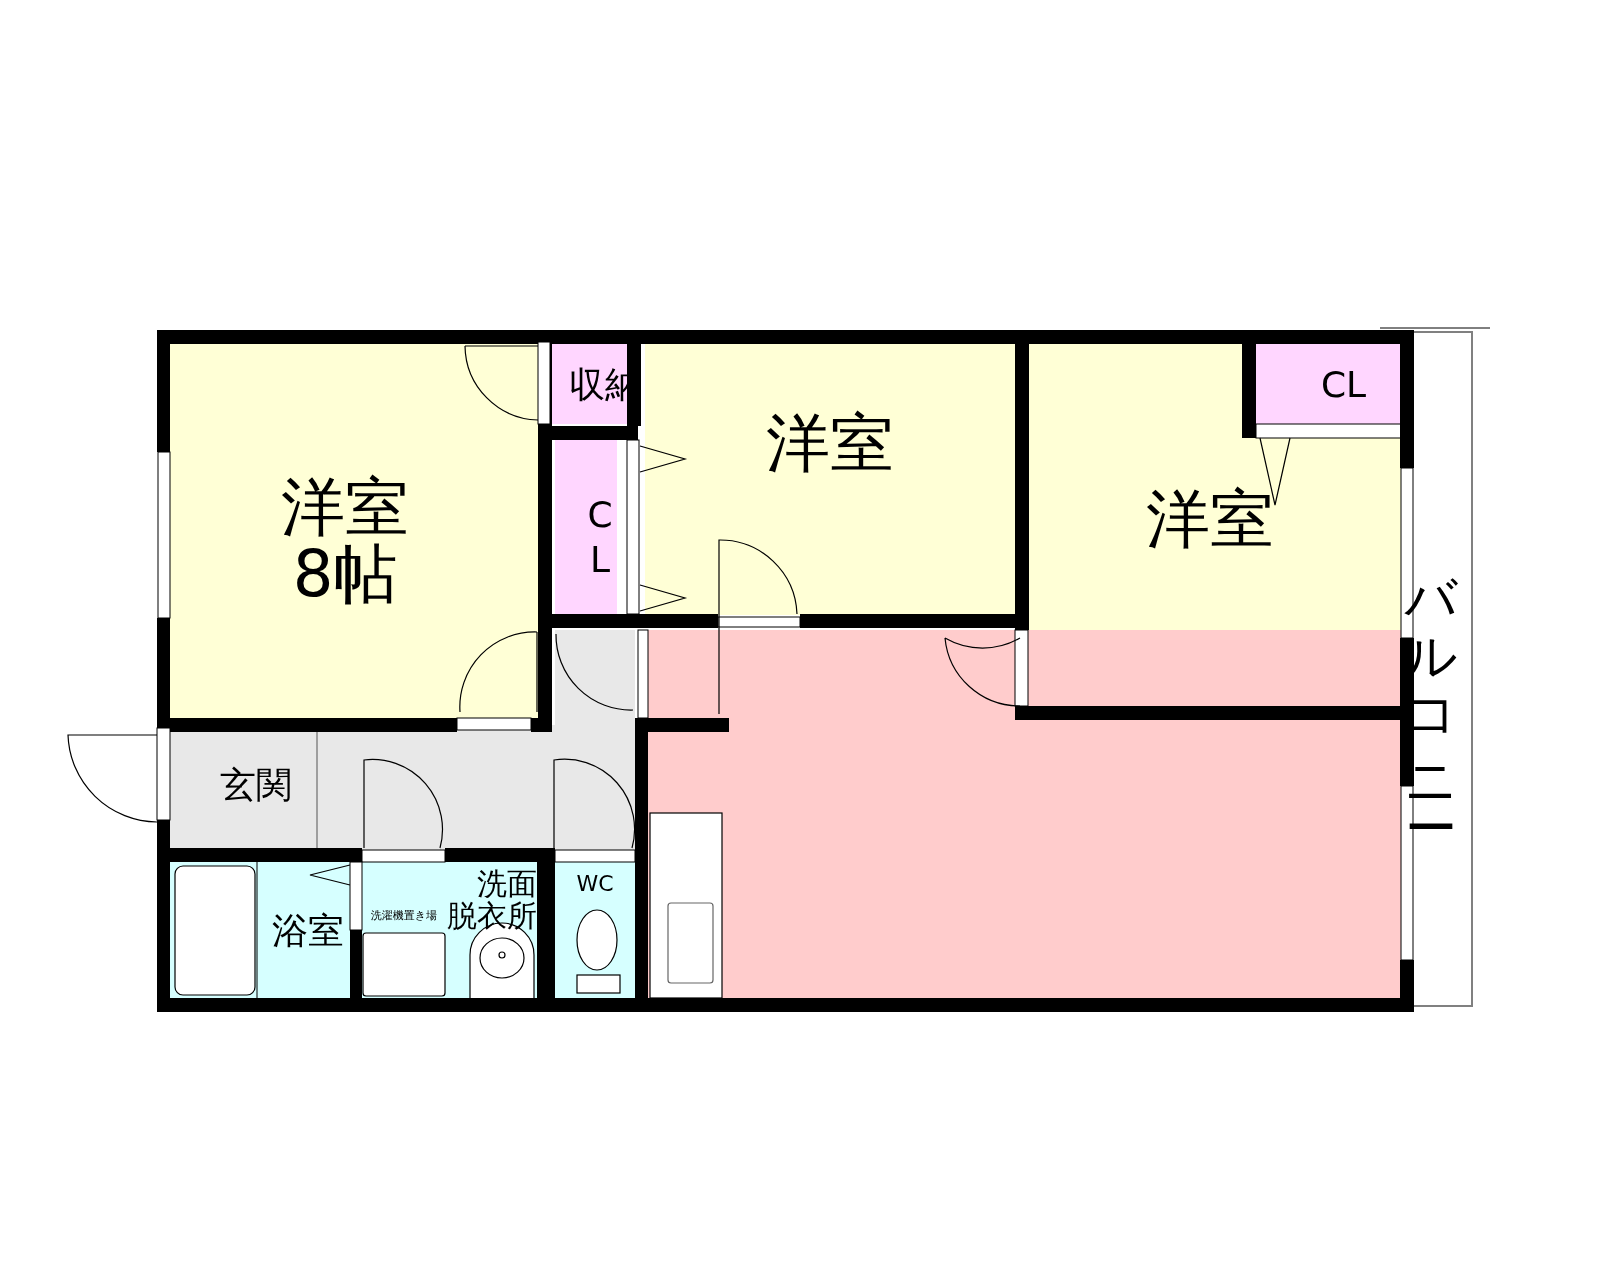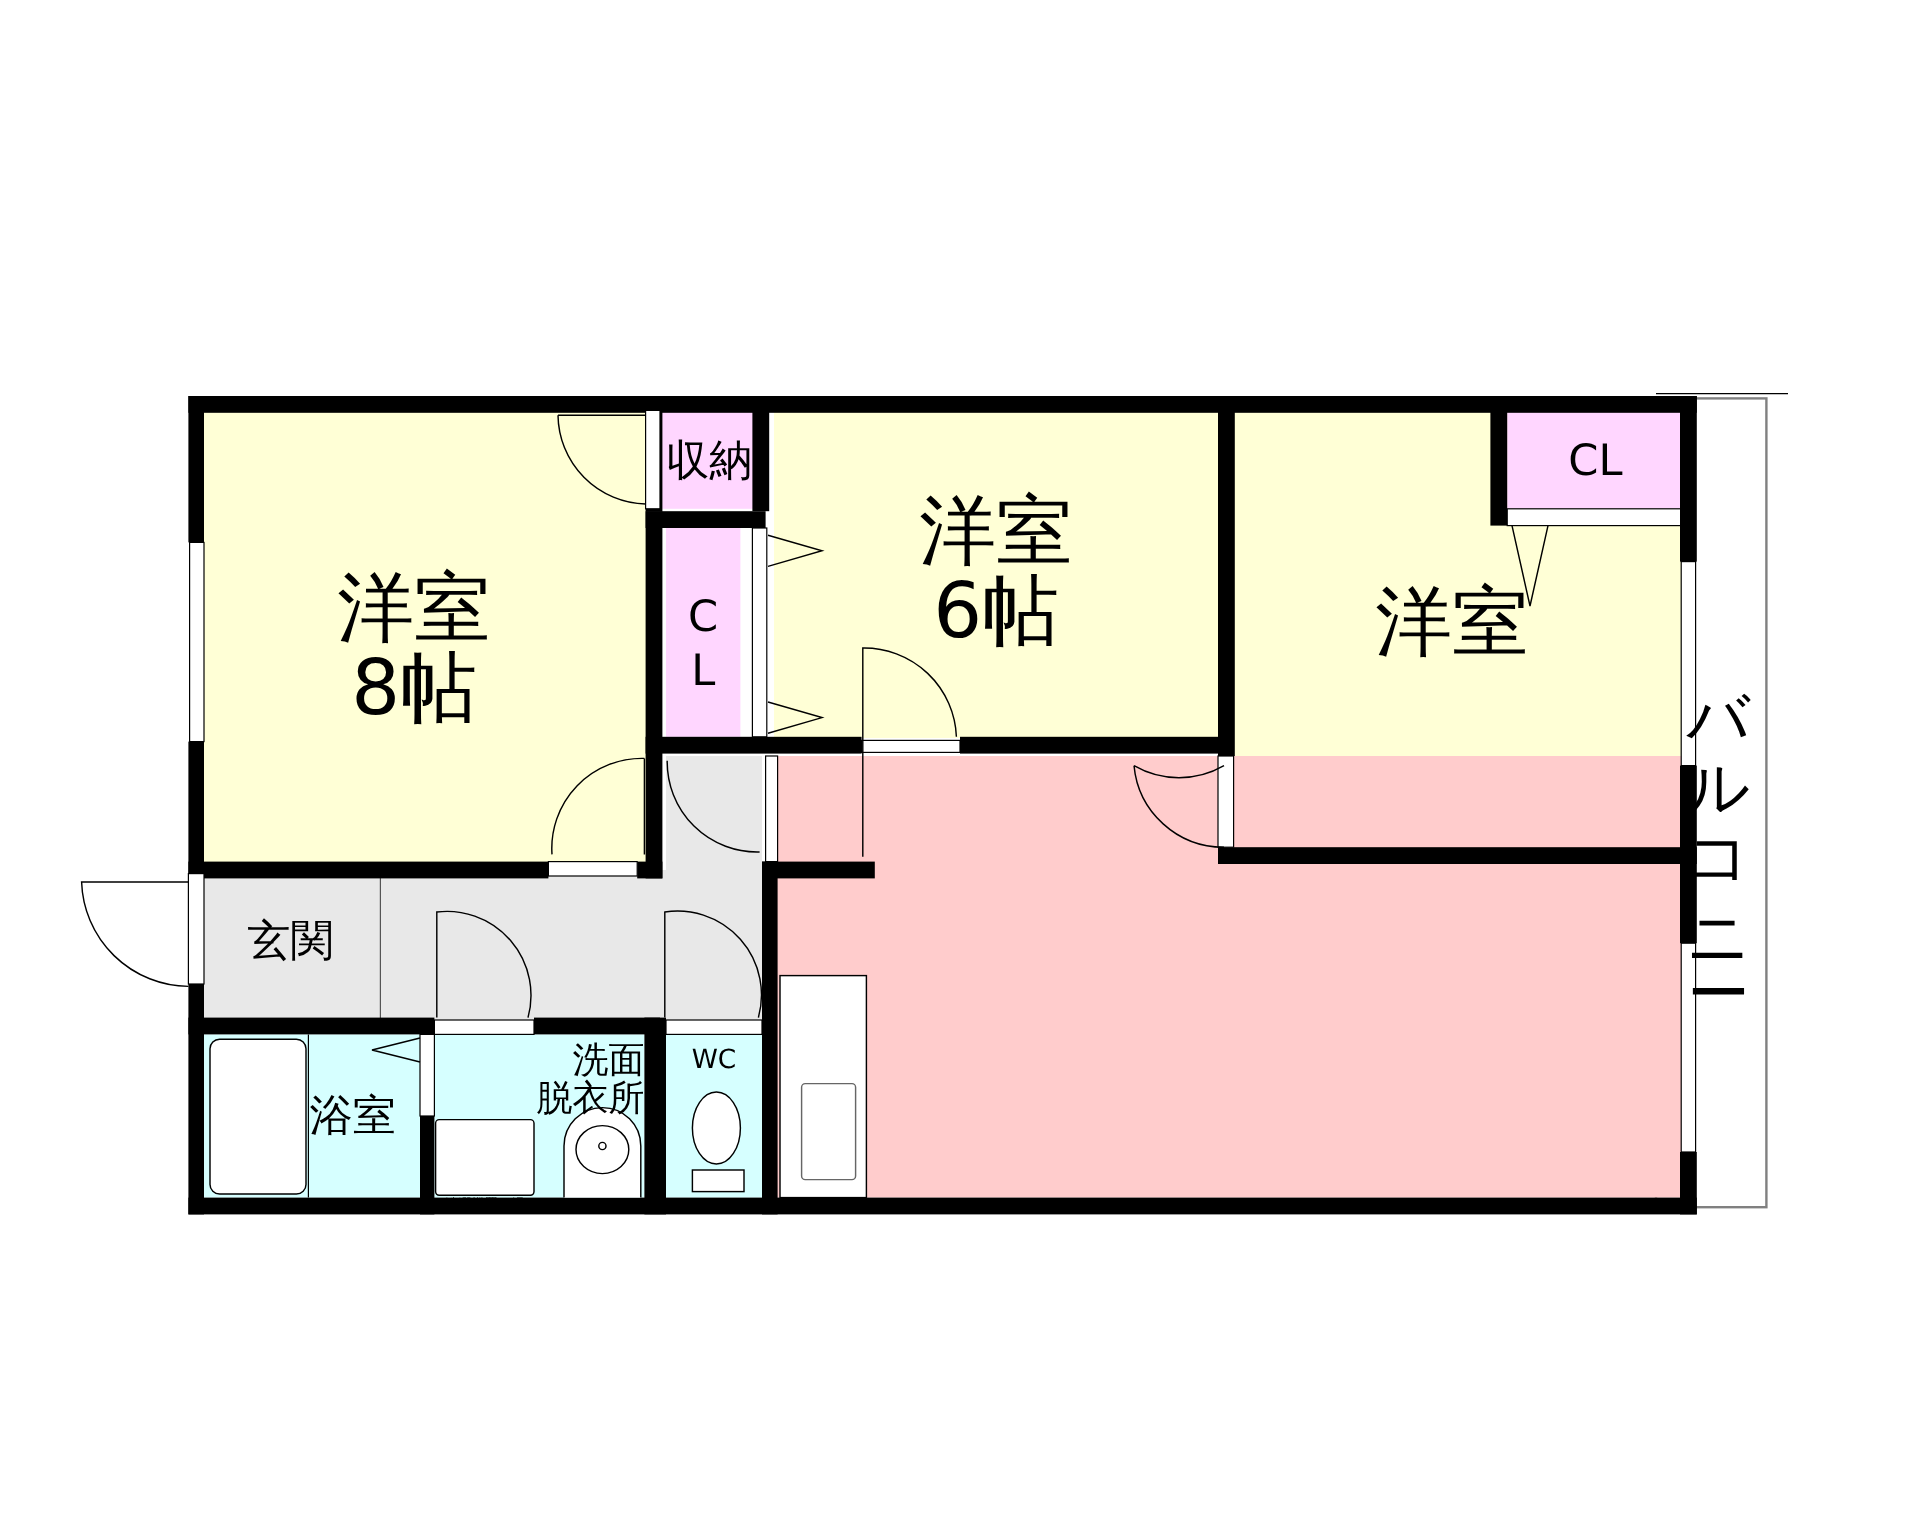--- a/index.html
+++ b/index.html
@@ -2,21 +2,21 @@
 <html><head>
 <meta charset="utf-8">
 <style>
   html, body { margin:0; padding:0; background:#ffffff; }
   body { width:1600px; height:1280px; position:relative; overflow:hidden;
          font-family:"DejaVu Sans","Liberation Sans",sans-serif; }
   #plan { position:absolute; left:0; top:0; width:1600px; height:1280px; }
   .label { position:absolute; color:#000; text-align:center; line-height:1.05;
            font-family:"DejaVu Sans","Liberation Sans",sans-serif; white-space:nowrap; }
   .room-big { font-size:64px; }
-  .room-small { font-size:36px; }
+  .room-small { font-size:36px;margin-left:14px; }
   .tiny { font-size:11px; }
   .vert { writing-mode:vertical-rl; font-size:52px; letter-spacing:6px; }
 </style>
 </head>
 <body>
 
 <svg id="plan" viewBox="0 0 1600 1280" xmlns="http://www.w3.org/2000/svg">
 
   <g>
     <rect x="1380" y="332" width="92" height="674" fill="#ffffff" stroke="#808080" stroke-width="2"></rect>
@@ -122,38 +122,37 @@
 
 <div class="label room-small" style="left:552px; top:366px; width:78px;">収納</div>
 
 <div class="label room-small" style="left:555px; top:492px; width:62px; line-height:1.25;">
   <div>C</div>
   <div>L</div>
 </div>
 
 <div class="label room-big" style="left:750px; top:410px; width:160px;">
   <div>洋室</div>
-  <div>6帖</div>
 </div>
 
 <div class="label room-small" style="left:1256px; top:366px; width:147px;">CL</div>
 
 <div class="label room-big" style="left:1110px; top:486px; width:200px;">
   <div>洋室</div>
 </div>
 
 <div class="label room-big" style="left:900px; top:770px; width:200px;">
 </div>
 
 <div class="label room-small" style="left:182px; top:766px; width:120px;">玄関</div>
 
 <div class="label room-small" style="left:258px; top:912px; width:72px;">浴室</div>
 
 <div class="label" style="left:362px; top:868px; width:175px; font-size:30px;text-align:right;">
   <div>洗面</div>
   <div>脱衣所</div>
 </div>
 
-<div class="label tiny" style="left:363px; top:998px; width:82px;">洗濯機置き場</div>
+<div class="label tiny" style="left:363px; top:910px; width:82px;">洗濯機置き場</div>
 
 <div class="label" style="left:555px; top:872px; width:80px; font-size:22px;">WC</div>
 
 <div class="label vert" style="left:1404px; top:540px;">バルコニー</div>
 
 </body></html>

